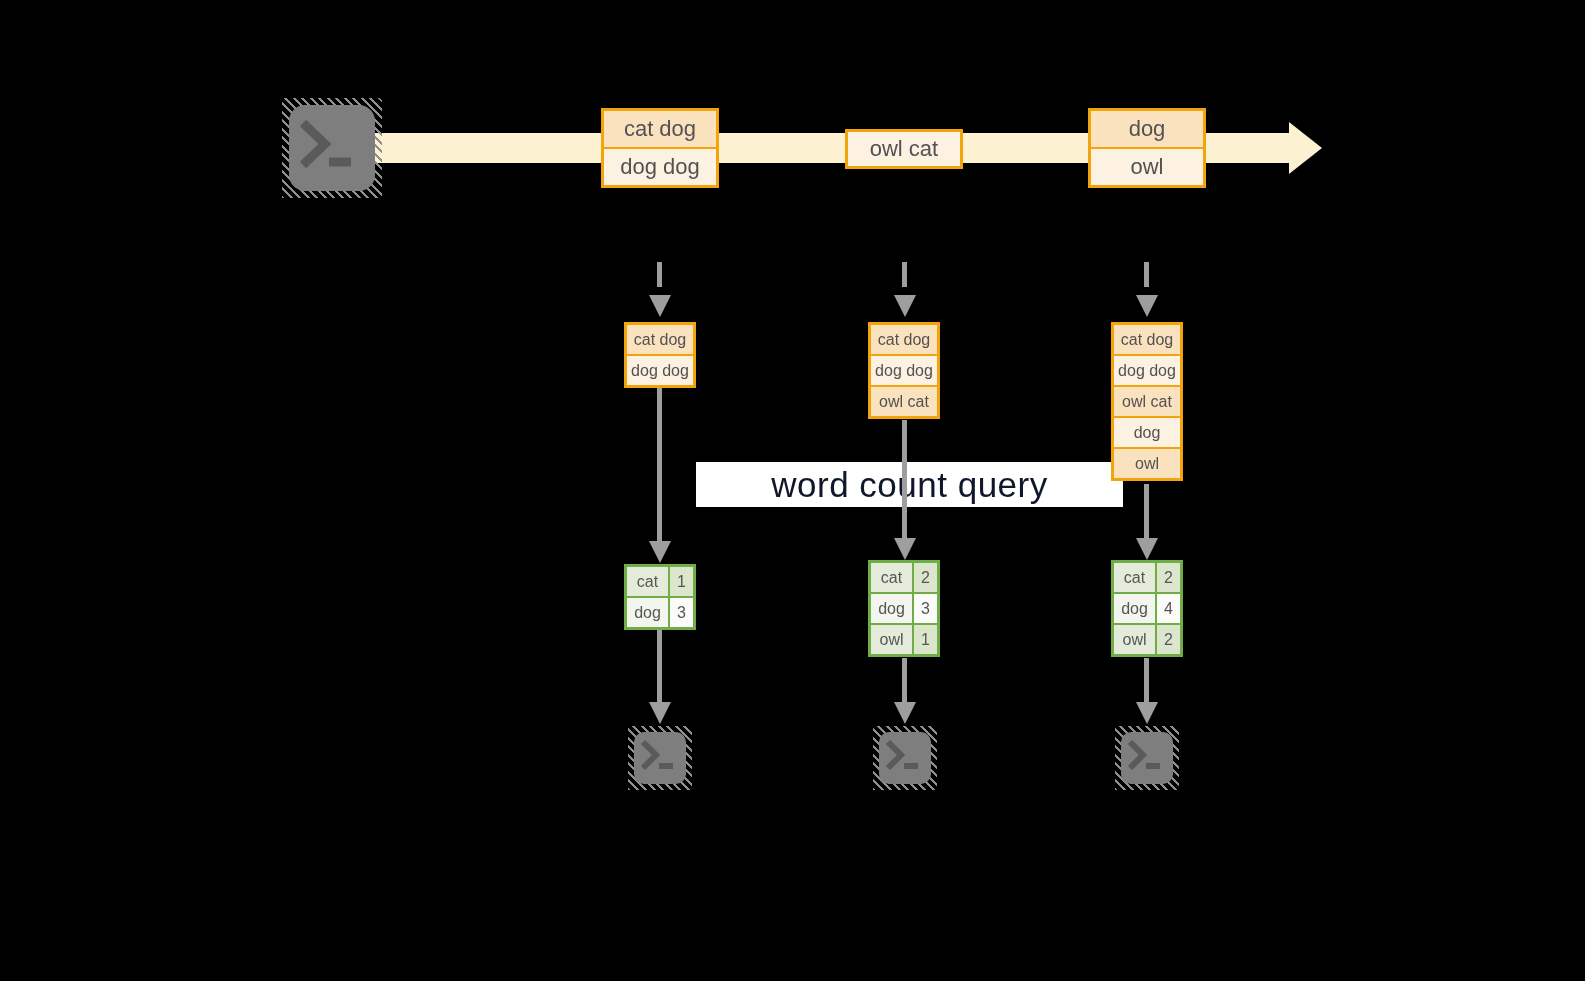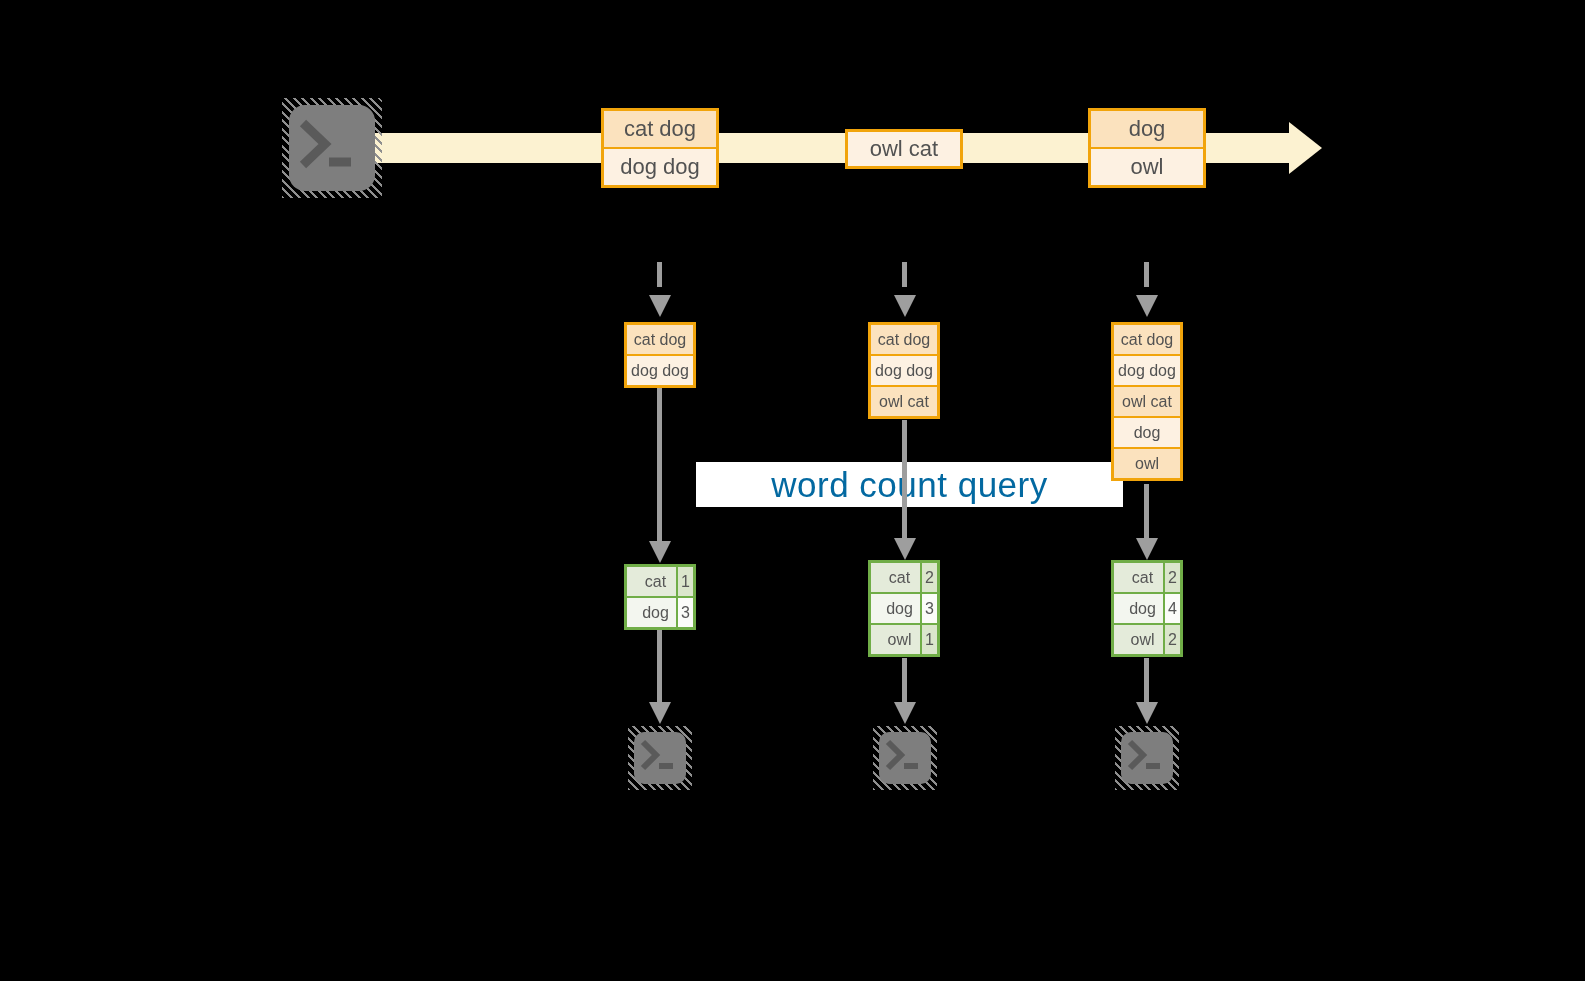--- a/index.html
+++ b/index.html
@@ -20,36 +20,36 @@
   .ocell.light{background:#FDF1E2;}
   .scell{height:36px;font-size:22px;}
   .scell1{height:34px;font-size:22px;}
   .tcell{height:29px;font-size:16px;}
 
   
   .gbox{border:3px solid #70AD47;z-index:3;background:#70AD47;}
   .grow{display:flex;height:29px;}
   .grow + .grow{border-top:2px solid #70AD47;}
   .gword{width:41px;border-right:2px solid #70AD47;display:flex;align-items:center;justify-content:center;
-         font-size:16px;color:#565656;padding-left:8px;}
+         font-size:16px;color:#565656;}
   .gnum{flex:1;display:flex;align-items:center;justify-content:center;font-size:16px;color:#565656;}
   .g-dark .gword{background:#E4EBDA;}
   .g-dark .gnum{background:#DBE6CC;}
   .g-light .gword{background:#F3F6EF;}
   .g-light .gnum{background:#FBFCF9;}
 
   
   .vline{width:5px;background:#9E9E9E;z-index:2;}
   .vhead{width:0;height:0;border-left:11px solid transparent;border-right:11px solid transparent;
          border-top:22px solid #9E9E9E;z-index:2;}
   .vdash{width:5px;background:#9E9E9E;z-index:2;}
 
   
   .query{background:#FFFFFF;z-index:1;display:flex;align-items:center;justify-content:center;
-         font-size:35px;font-weight:300;letter-spacing:.5px;color:#0369a1;}
+         font-size:35px;font-weight:300;letter-spacing:.5px;color:#0f172a;}
 
   
   .term{z-index:2;background:repeating-linear-gradient(45deg,#8F8F8F 0 2px,transparent 2px 6px);}
   .term-body{background:#7E7E7E;}
   .term-body svg{display:block;}
   .tb-lg{width:86px;height:86px;margin:7px;border-radius:16px;}
   .tb-sm{width:52px;height:52px;margin:6px;border-radius:10px;}
 </style>
 </head>
 <body>

